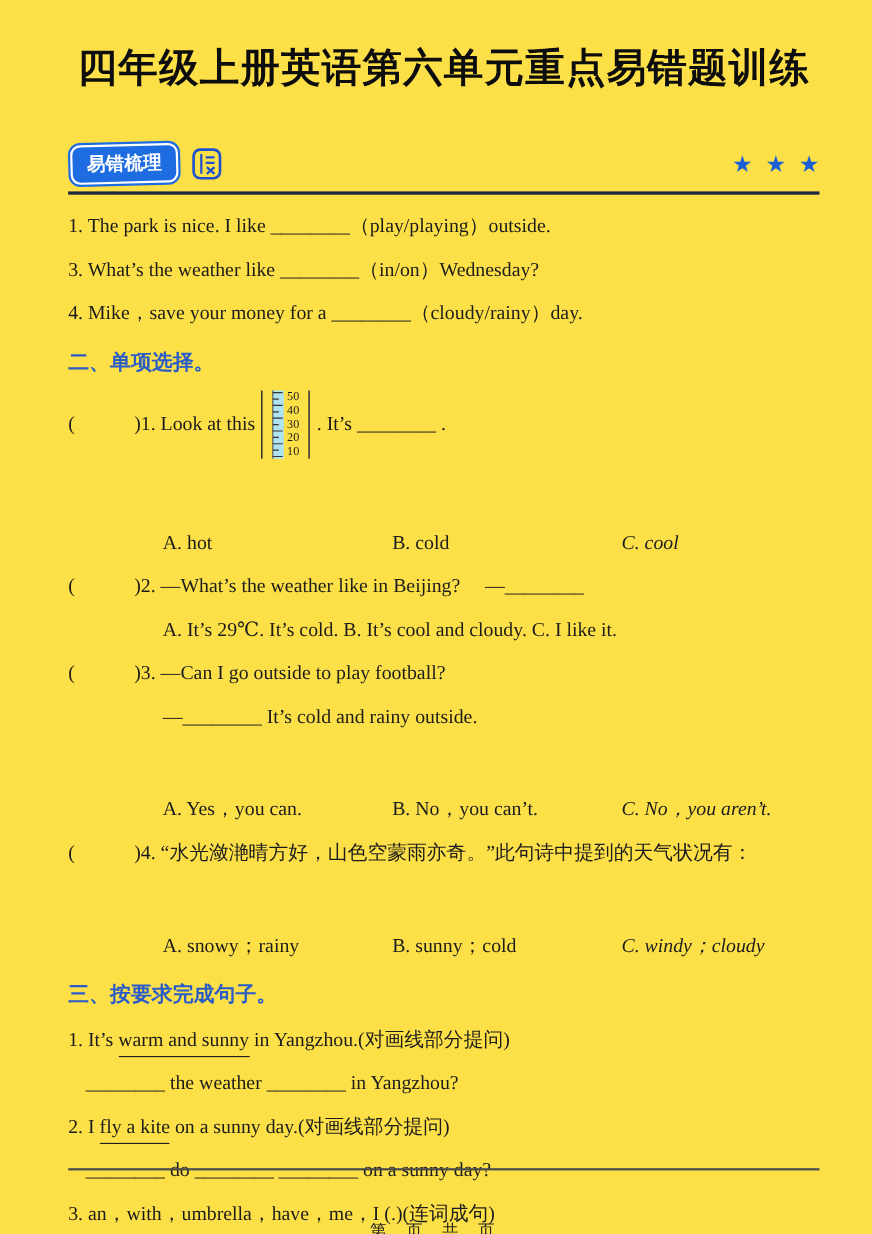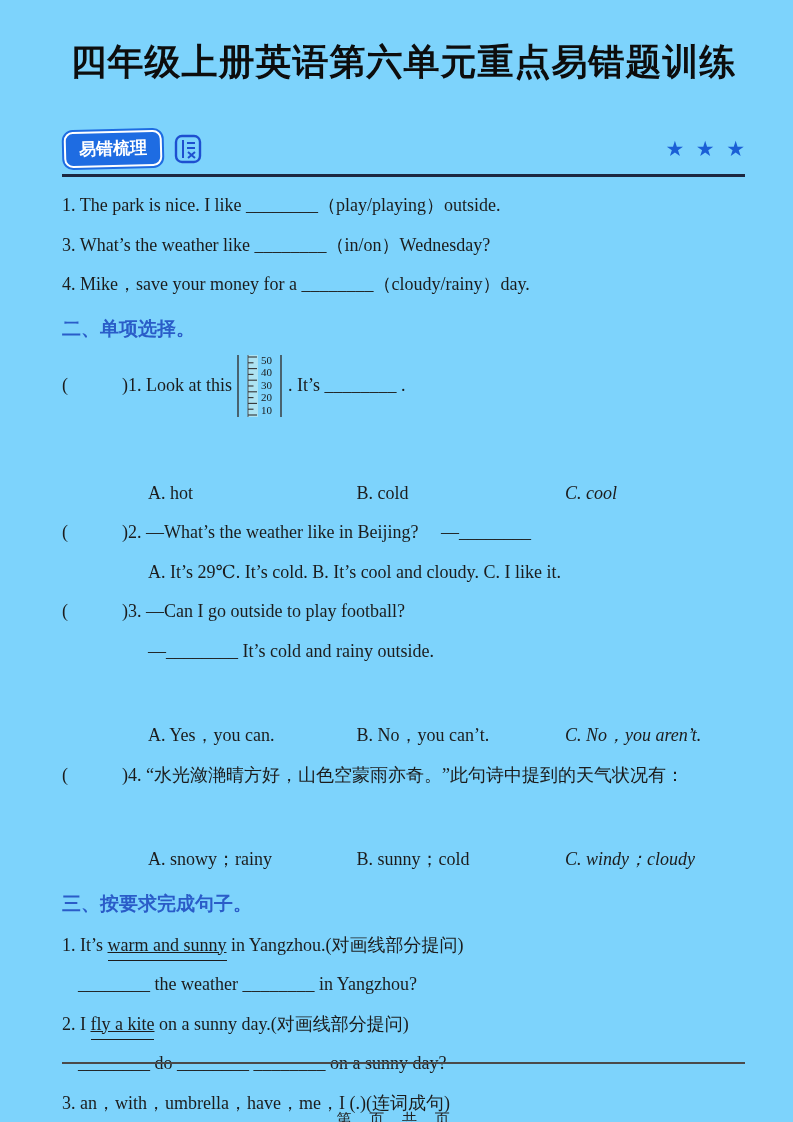--- a/index.html
+++ b/index.html
@@ -1,20 +1,20 @@
 <!DOCTYPE html>
 <html><head>
 <meta charset="utf-8">
 <style>
   html,body{margin:0;padding:0;background:#e9e9e9;}
   .page{
     position:relative;
     width:793px;height:1122px;
     margin:0 auto;
-    background:#7dd3fc;
+    background:#fde047;
     box-sizing:border-box;
     padding:0 48px 0 62px;
     overflow:hidden;
     font-family:"Liberation Serif","DejaVu Serif",serif;
     font-size:18px;
     color:#1c1c1c;
   }
   .title{
     margin:38px 0 0 0;
     text-align:center;
@@ -62,21 +62,21 @@
     margin:20px 0 4px 0;
   }
   .line{margin:17px 0;line-height:1.25;}
   .indent1{margin-left:86px;}
   .indent2{margin-left:16px;}
   .opts{margin:17px 0 17px 86px;line-height:1.25;}
   .opt{display:inline-block;width:204px;margin-top:45px;}
   .opt:last-child{width:auto;font-style:italic;}
   .qrow{display:flex;align-items:center;margin:10px 0;}
   .thermo{display:inline-block;line-height:0;margin:0 4px;}
-  .u{border-bottom:1.6px solid #1c1c1c;padding-bottom:5px;text-decoration:underline;}
+  .u{border-bottom:1.6px solid #1c1c1c;padding-bottom:5px;}
   .footer-rule{
     position:absolute;left:62px;right:48px;top:1062px;
     border-top:2px solid #4a4a4a;
   }
   .footer-text{
     position:absolute;left:0;top:1084px;width:100%;
     text-align:center;font-size:15px;letter-spacing:7px;color:#222;margin-top:26px;
   }
 </style>
 </head>

